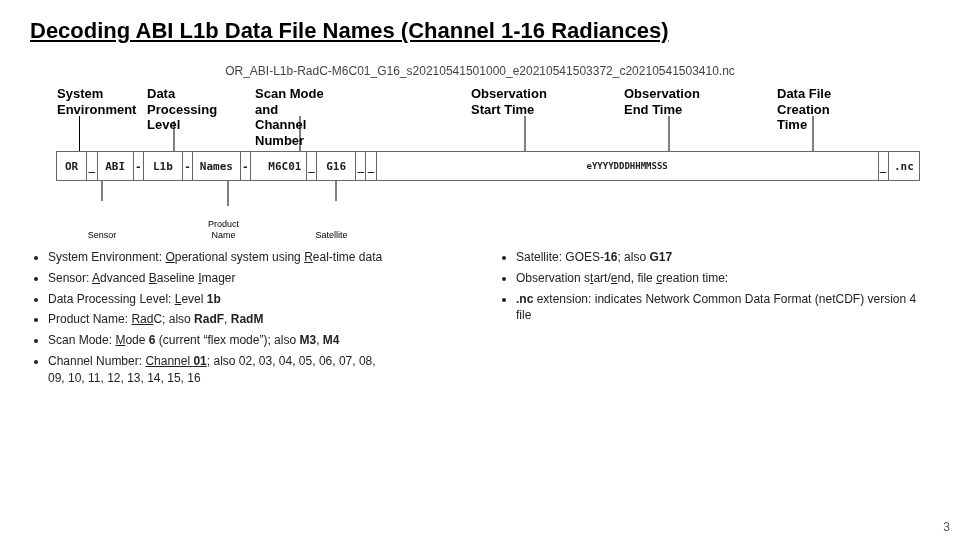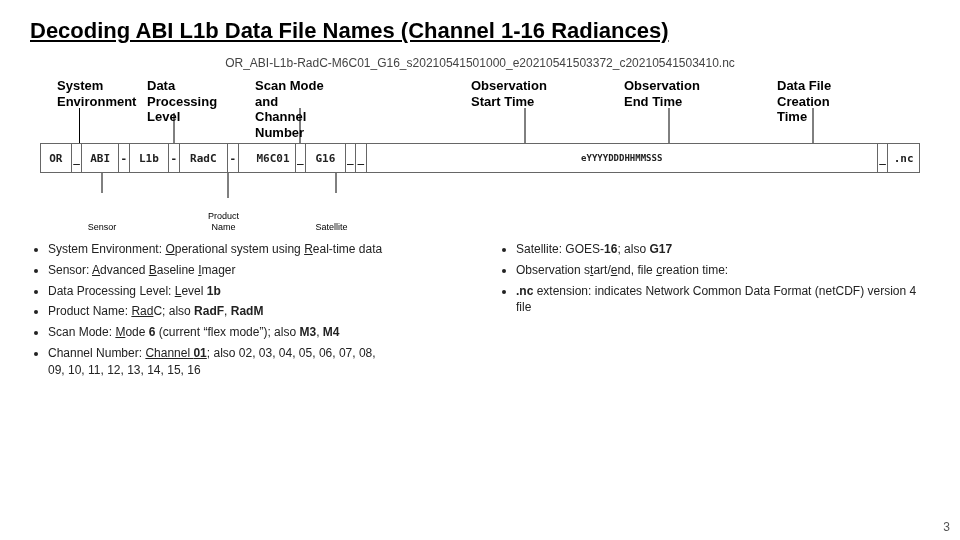--- a/index.html
+++ b/index.html
@@ -9,21 +9,21 @@
       width: 960px;
       min-height: 540px;
       padding: 18px 30px 18px 30px;
       font-size: 13px;
       color: #222;
     }
     h1 {
       font-size: 22px;
       font-weight: bold;
       text-decoration: underline;
-      margin-bottom: 12px;
+      margin-bottom: 20px;
       color: #000;
     }
     .filename {
       font-size: 12px;
       color: #444;
       text-align: center;
       margin-bottom: 8px;
     }
 
     
@@ -68,21 +68,21 @@
       position: relative;
       width: 100%;
       height: 155px;
       margin-bottom: 8px;
     }
 
     
     .fn-table {
       position: absolute;
       top: 65px;
-      left: 10px;
+      left: 26px;
       right: 10px;
       height: 30px;
       border: 1.5px solid #666;
       display: flex;
       align-items: stretch;
       font-size: 10px;
       font-weight: bold;
       background: #fff;
     }
     .fn-seg {
@@ -162,21 +162,21 @@
     <polygon points="34%,95 calc(34%-4px),102 calc(34%+4px),102" fill="#000"></polygon>
   </svg>
 
   <div class="fn-table">
     <div class="fn-seg" style="width:3.5%;">OR</div>
     <div class="fn-seg" style="width:1.2%;">_</div>
     <div class="fn-seg" style="width:4.2%;">ABI</div>
     <div class="fn-seg" style="width:1.2%;">-</div>
     <div class="fn-seg" style="width:4.5%;">L1b</div>
     <div class="fn-seg" style="width:1.2%;">-</div>
-    <div class="fn-seg" style="width:5.5%;">RadC</div>
+    <div class="fn-seg" style="width:5.5%;">Names</div>
     <div class="fn-seg" style="width:1.2%;">-</div>
     <div class="fn-seg" style="width:6.5%;padding-left:16px;">M6C01</div>
     <div class="fn-seg" style="width:1.2%;">_</div>
     <div class="fn-seg" style="width:4.5%;">G16</div>
     <div class="fn-seg" style="width:1.2%;">_</div>
     <div class="fn-seg" style="width:1.2%;">_</div>
     <div class="fn-seg" style="flex:1; font-size:9px;">eYYYYDDDHHMMSSS</div>
     <div class="fn-seg" style="width:1.2%;">_</div>
     <div class="fn-seg" style="width:3.5%;">.nc</div>
   </div>

